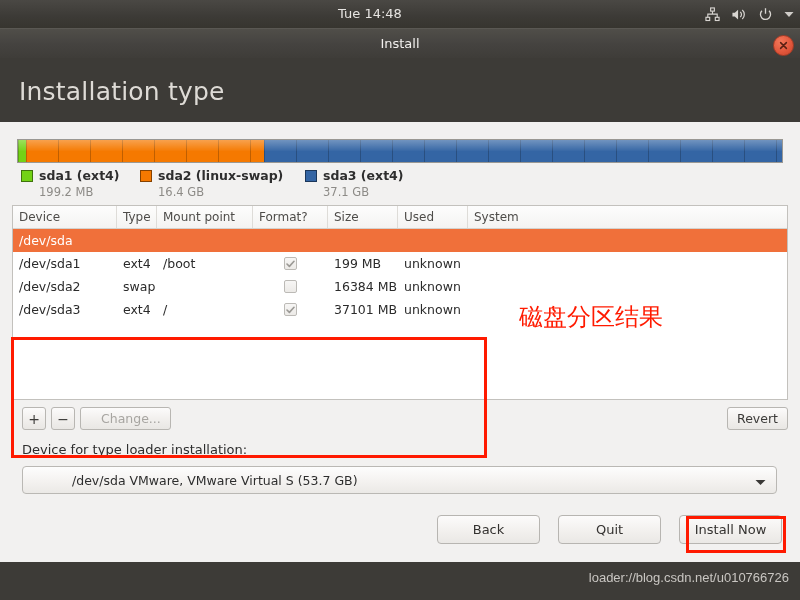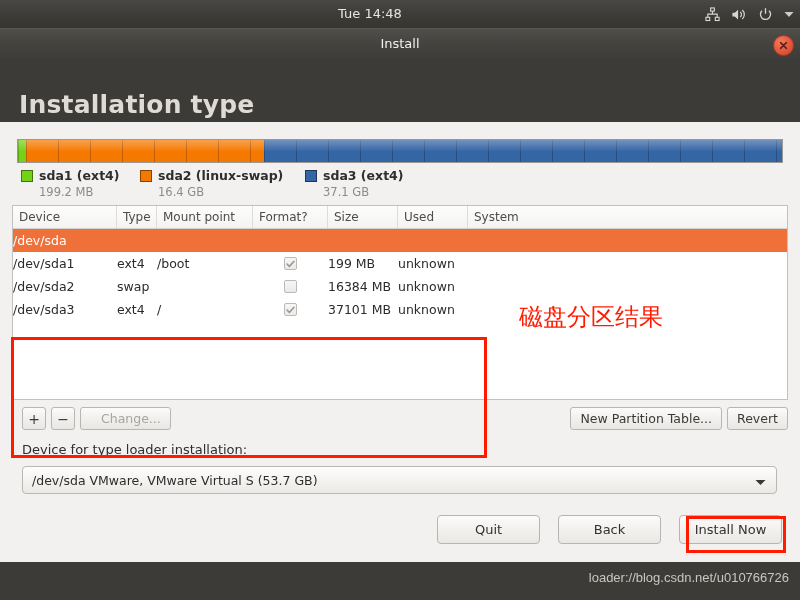--- a/index.html
+++ b/index.html
@@ -55,22 +55,22 @@
   }
   .close-btn svg { display: block; }
 
   
   .page-header {
     position: absolute; left: 0; top: 58px;
     width: 800px; height: 64px;
     background: #3d3b37;
   }
   .page-title {
-    position: absolute; left: 19px; top: 32px;
-    font-size: 25px; color: #dedbd6; font-weight: 700;
+    position: absolute; left: 19px; top: 19px;
+    font-size: 25px; color: #dedbd6; font-weight: 400;
     letter-spacing: 0.2px;
   }
 
   
   .content {
     position: absolute; left: 0; top: 122px;
     width: 800px; height: 440px;
     background: #f2f1f0;
   }
 
@@ -128,21 +128,21 @@
     box-sizing: border-box;
     overflow: hidden; white-space: nowrap;
   }
   .th:last-child { border-right: none; }
   .trow {
     display: flex; height: 23px; align-items: center;
     font-size: 12.5px; color: #2b2b2b;
   }
   .trow.selected { background: #f0703a; color: #ffffff; }
   .td {
-    box-sizing: border-box;
+    padding-left: 6px; box-sizing: border-box;
     overflow: hidden; white-space: nowrap;
     display: flex; align-items: center;
   }
   .td.center { justify-content: center; padding-left: 0; }
   .chk {
     width: 13px; height: 13px; box-sizing: border-box;
     border: 1px solid #bcbab6; border-radius: 2px;
     background: linear-gradient(to bottom, #f7f6f5, #eceae7);
     display: flex; align-items: center; justify-content: center;
   }
@@ -167,20 +167,21 @@
     font-size: 13px; color: #2e2e2e;
   }
   .combo {
     position: absolute; left: 22px; top: 344px;
     width: 755px; height: 28px;
     background: linear-gradient(to bottom, #fdfdfd 0%, #f4f2f0 55%, #ebe9e6 100%);
     border: 1px solid #bab8b4; border-radius: 4px;
     box-sizing: border-box;
     display: flex; align-items: center;
     cursor: pointer;
+    padding-left: 40px;
   }
   .combo-text { font-size: 12.5px; color: #2e2e2e; padding-left: 9px; }
   .combo-arrow { margin-left: auto; margin-right: 10px; }
 
   
   .nav-buttons {
     position: absolute; right: 18px; top: 393px;
     display: flex; gap: 18px; align-items: center;
   }
   .nav-btn {
@@ -374,37 +375,36 @@
         </div>
     </div>
 
     <div class="tbl-toolbar">
       <button class="btn sq">+</button>
       <button class="btn sq">−</button>
       <button class="btn disabled">Change...</button>
     </div>
 
     <div class="right-toolbar">
-      <button class="btn">New Partition Table...</button>
       <button class="btn">Revert</button>
     </div>
 
     <div class="bootloader-label">Device for type loader installation:</div>
     <div class="combo">
       <span class="combo-text">/dev/sda   VMware, VMware Virtual S (53.7 GB)</span>
       <span class="combo-arrow">
         <svg width="11" height="7" viewBox="0 0 11 7">
           <path d="M0.5 1 L5.5 6 L10.5 1 Z" fill="#3a3836"></path>
         </svg>
       </span>
     </div>
 
     <div class="nav-buttons">
+      <button class="nav-btn">Back</button>
       <button class="nav-btn">Quit</button>
-      <button class="nav-btn">Back</button>
       <button class="nav-btn">Install Now</button>
     </div>
   </div>
 
   <div class="annot-box" id="annot-table-box"></div>
   <div class="annot-box" id="annot-install-box"></div>
   <div class="annot-text">磁盘分区结果</div>
 
   <div class="footer">
     <div class="watermark">loader://blog.csdn.net/u010766726</div>

